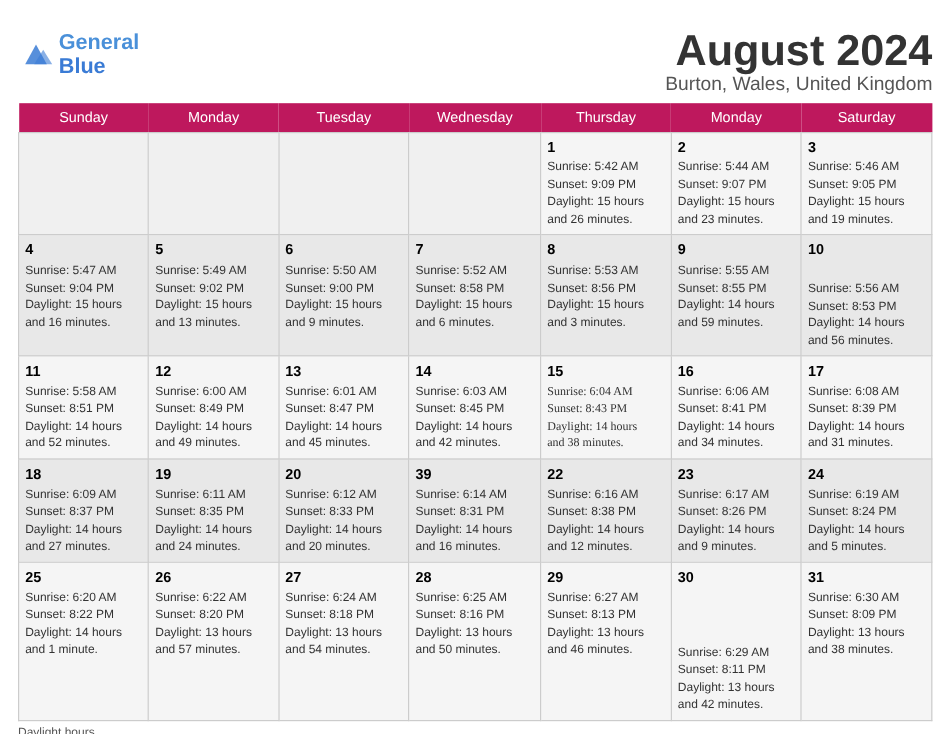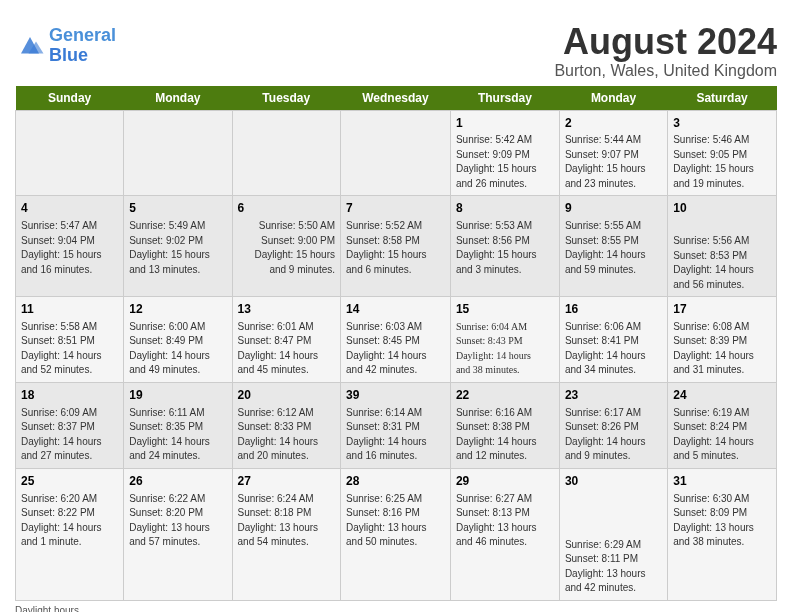--- a/index.html
+++ b/index.html
@@ -51,26 +51,26 @@
     .subtitle {
       font-size: 16px;
       color: #555;
     }
     table {
       width: 100%;
       border-collapse: collapse;
       font-size: 10.5px;
     }
     thead tr th {
-      background-color: #4d7c0f;
+      background-color: #be185d;
       color: #fff;
       text-align: center;
       padding: 5px 3px;
       font-size: 12px;
-      font-weight: bold;
+      font-weight: normal;
     }
     tbody tr td {
       vertical-align: top;
       padding: 4px 5px;
       border: 1px solid #ccc;
       height: 78px;
       width: 113px;
       line-height: 1.4;
     }
     tbody tr:nth-child(odd) td {
@@ -171,21 +171,21 @@
           </td>
           <td>
             <span class="day-num">5</span>
             <div class="day-info" style="white-space: pre-line;">Sunrise: 5:49 AM
 Sunset: 9:02 PM
 Daylight: 15 hours
 and 13 minutes.</div>
           </td>
           <td>
             <span class="day-num">6</span>
-            <div class="day-info" style="white-space: pre-line; text-align: right;">Sunrise: 5:50 AM
+            <div class="day-info" style="white-space: pre-line;">Sunrise: 5:50 AM
 Sunset: 9:00 PM
 Daylight: 15 hours
 and 9 minutes.</div>
           </td>
           <td>
             <span class="day-num">7</span>
             <div class="day-info" style="white-space: pre-line;">Sunrise: 5:52 AM
 Sunset: 8:58 PM
 Daylight: 15 hours
 and 6 minutes.</div>

